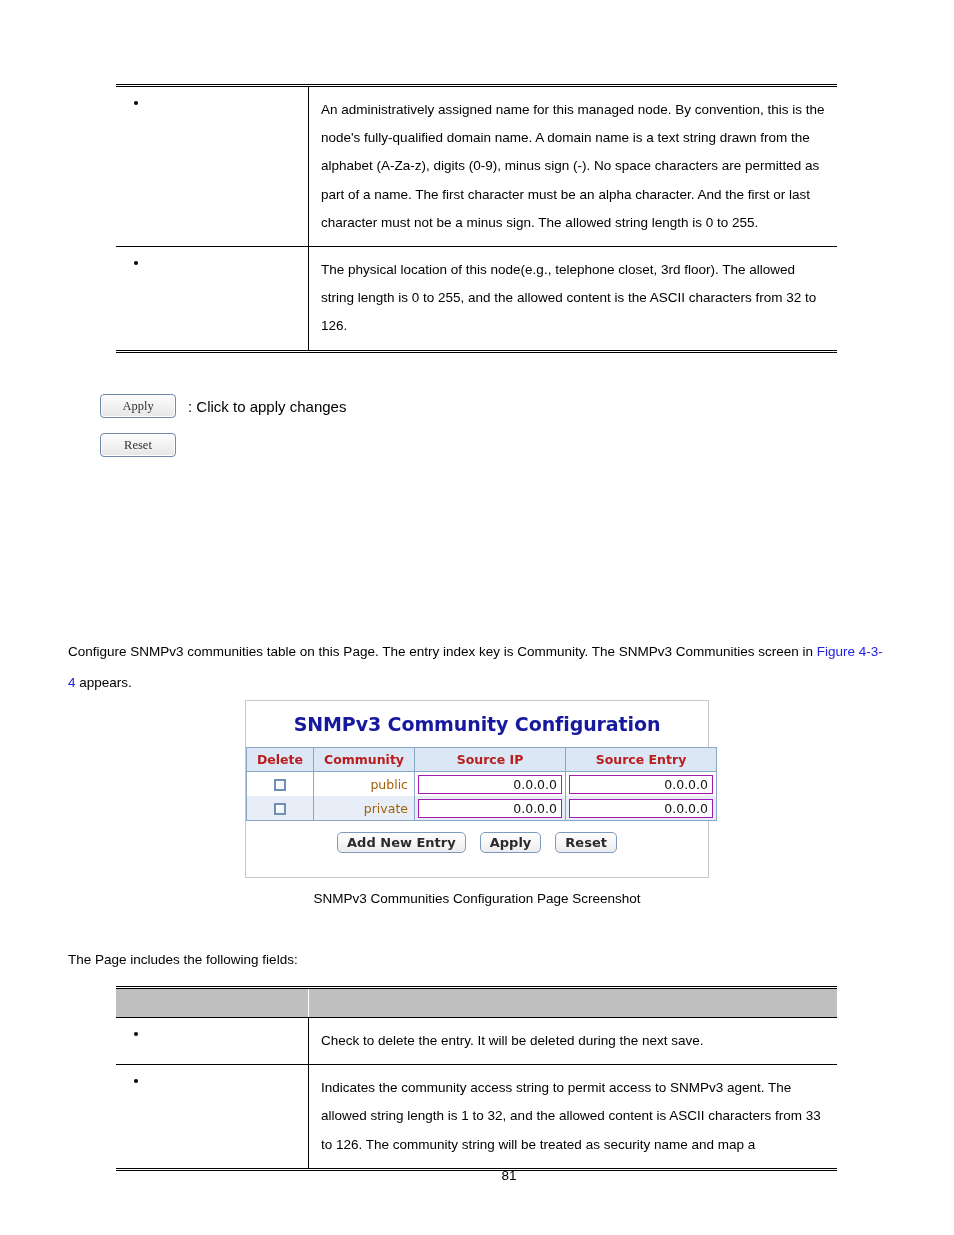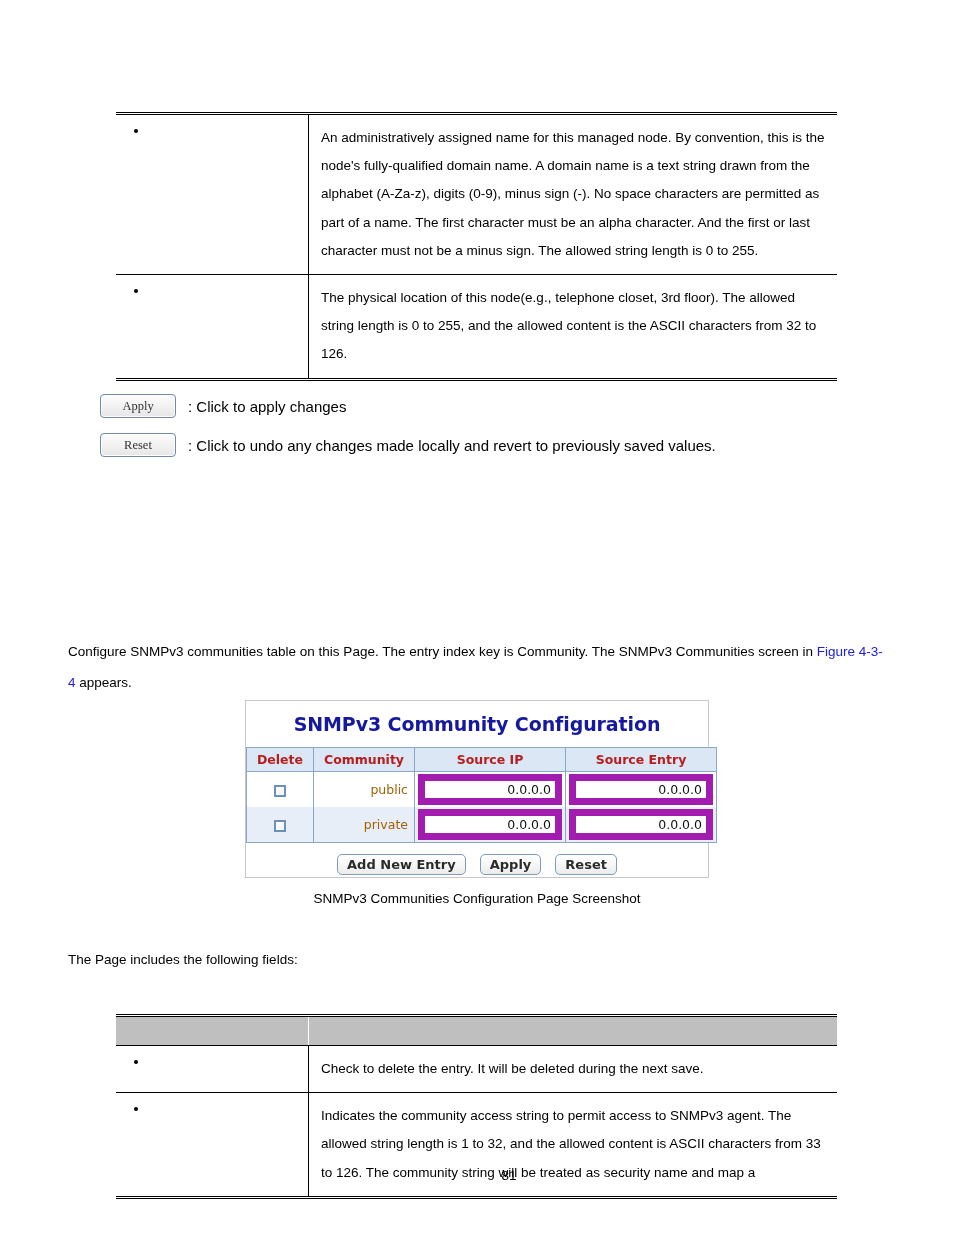--- a/index.html
+++ b/index.html
@@ -14,21 +14,20 @@
     color: #000000;
     position: relative;
     overflow: hidden;
   }
 
   
   .doc-table {
     position: absolute;
     border-collapse: collapse;
     table-layout: fixed;
-    margin-top: 28px;
   }
   .doc-table .rule-top {
     border-top: 3px double #000;
   }
   .doc-table td {
     vertical-align: top;
     padding: 0;
   }
   .col-term {
     width: 192px;
@@ -175,21 +174,21 @@
     height: 12px;
     border: 2px solid #6f8fb4;
     background: linear-gradient(135deg, #ffffff 0%, #eef2f7 100%);
     vertical-align: middle;
     box-sizing: border-box;
   }
   .ipbox {
     display: block;
     width: 100%;
     box-sizing: border-box;
-    border: 7px solid #a21caf;
+    border: 1px solid #a21caf;
     background: #ffffff;
     text-align: right;
     font-size: 12.5px;
     padding: 1px 4px;
     color: #111;
     font-family: "DejaVu Sans", sans-serif;
   }
   .ui-btnbar {
     display: flex;
     justify-content: center;
@@ -249,21 +248,20 @@
   </tbody>
 </table>
 
 <div class="docbtn-row" style="left:100px; top:394px;">
   <span class="docbtn">Apply</span>
   <span class="docbtn-cap">: Click to apply changes</span>
 </div>
 
 <div class="docbtn-row" style="left:100px; top:433px;">
   <span class="docbtn">Reset</span>
-  <span class="docbtn-cap">: Click to undo any changes made locally and revert to previously saved values.</span>
 </div>
 
 <div class="para" style="left:68px; top:636px; width:818px;">
   <span>Configure SNMPv3 communities table on this Page. The entry index key is Community. The SNMPv3 Communities screen in </span><span class="link">Figure</span>
   <span class="link">4-3-4</span><span> appears.</span>
 </div>
 
 <div class="shot">
   <div class="shot-title">SNMPv3 Community Configuration</div>
 

